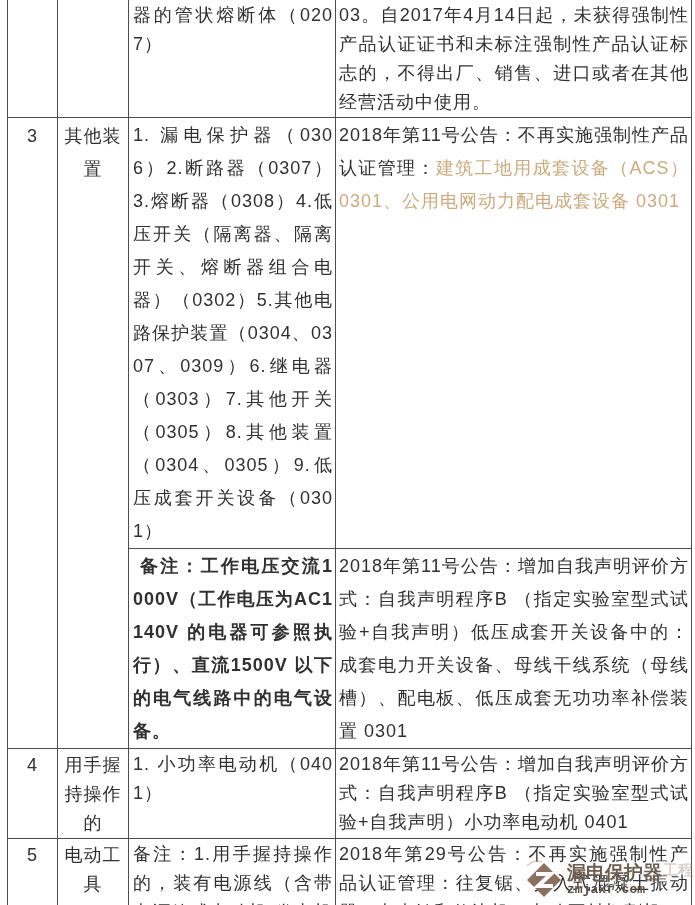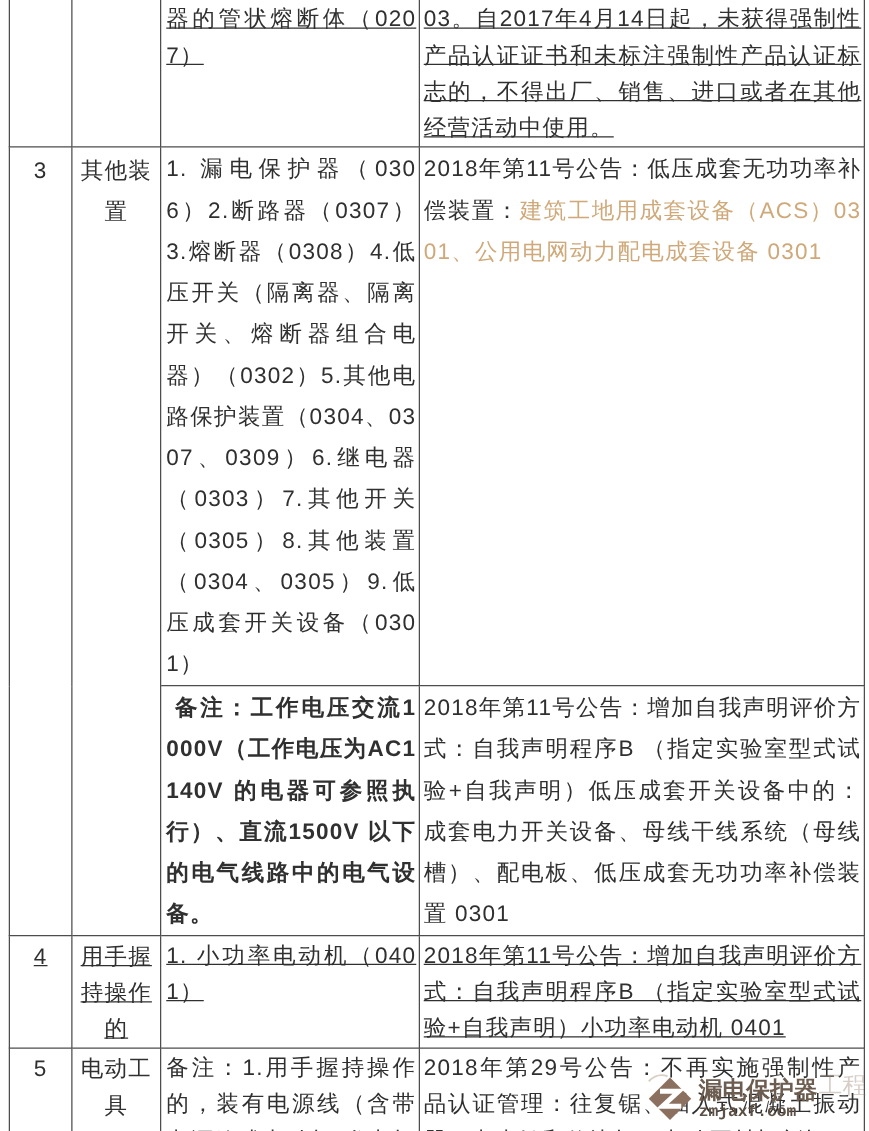--- a/index.html
+++ b/index.html
@@ -36,21 +36,21 @@
     overflow:hidden;
     word-break:break-all;
   }
   tr.r1 td{border-top:none;}
   tr.r5 td{border-bottom:none;}
   tr.r1{height:115px;}
   tr.r3a{height:335px;}
   tr.r3b{height:170px;}
   tr.r4{height:89px;}
   tr.r5{height:196px;}
-  tr.r1 td, tr.r4 td{line-height:29px;text-decoration:underline;}
+  tr.r1 td, tr.r4 td{line-height:29px;}
   tr.r5 td{line-height:29px;}
   td.c-no, td.c-cat{
     text-align:center;
     padding:2px 6px 0 6px;
     line-height:33px;
   }
   td.c-ann{padding-left:3px;}
   .accent{color:var(--accent);}
   .indent{text-indent:7px;font-weight:bold;}
   
@@ -63,23 +63,23 @@
     z-index:5;
   }
   .wm-text{display:flex;flex-direction:column;line-height:1.05;}
   .wm-brand{
     font-size:19px;font-weight:bold;
     color:var(--wm-brown);
     letter-spacing:0;
     white-space:nowrap;
   }
   .wm-suffix{
-    font-size:19px;
+    font-size:15px;
     color:rgba(150,128,108,0.38);
-    font-weight:normal;
+    font-weight:bold;
     position:relative;top:-4px;left:1px;
   }
   .wm-url{
     font-family:Liberation Mono, monospace;
     font-size:13px;font-weight:bold;
     color:#5c5045;
     letter-spacing:0;
   }
 </style>
 </head>
@@ -97,21 +97,21 @@
       <tr class="r1">
         <td class="c-no"></td>
         <td class="c-cat"></td>
         <td class="c-prod"><span>器的管状熔断体（0207）</span></td>
         <td class="c-ann"><span>03。自2017年4月14日起，未获得强制性产品认证证书和未标注强制性产品认证标志的，不得出厂、销售、进口或者在其他经营活动中使用。</span></td>
       </tr>
       <tr class="r3a">
         <td class="c-no" rowspan="2">3</td>
         <td class="c-cat" rowspan="2">其他装置</td>
         <td class="c-prod"><span>1. 漏电保护器（0306）2.断路器（0307）3.熔断器（0308）4.低压开关（隔离器、隔离开关、熔断器组合电器）（0302）5.其他电路保护装置（0304、0307、0309）6.继电器（0303）7.其他开关（0305）8.其他装置（0304、0305）9.低压成套开关设备（0301）</span></td>
-        <td class="c-ann"><span>2018年第11号公告：低压成套无功功率补偿装置：</span><span class="accent">建筑工地用成套设备（ACS）0301、公用电网动力配电成套设备 0301</span></td>
+        <td class="c-ann"><span>2018年第11号公告：不再实施强制性产品认证管理：</span><span class="accent">建筑工地用成套设备（ACS）0301、公用电网动力配电成套设备 0301</span></td>
       </tr>
       <tr class="r3b">
         <td class="c-prod indent"><span>备注：工作电压交流1000V（工作电压为AC1140V 的电器可参照执行）、直流1500V 以下的电气线路中的电气设备。</span></td>
         <td class="c-ann"><span>2018年第11号公告：增加自我声明评价方式：自我声明程序B （指定实验室型式试验+自我声明）低压成套开关设备中的：成套电力开关设备、母线干线系统（母线槽）、配电板、低压成套无功功率补偿装置 0301</span></td>
       </tr>
       <tr class="r4">
         <td class="c-no">4</td>
         <td class="c-cat">用手握持操作的</td>
         <td class="c-prod lh29"><span>1. 小功率电动机（0401）</span></td>
         <td class="c-ann lh29"><span>2018年第11号公告：增加自我声明评价方式：自我声明程序B （指定实验室型式试验+自我声明）小功率电动机 0401</span></td>

